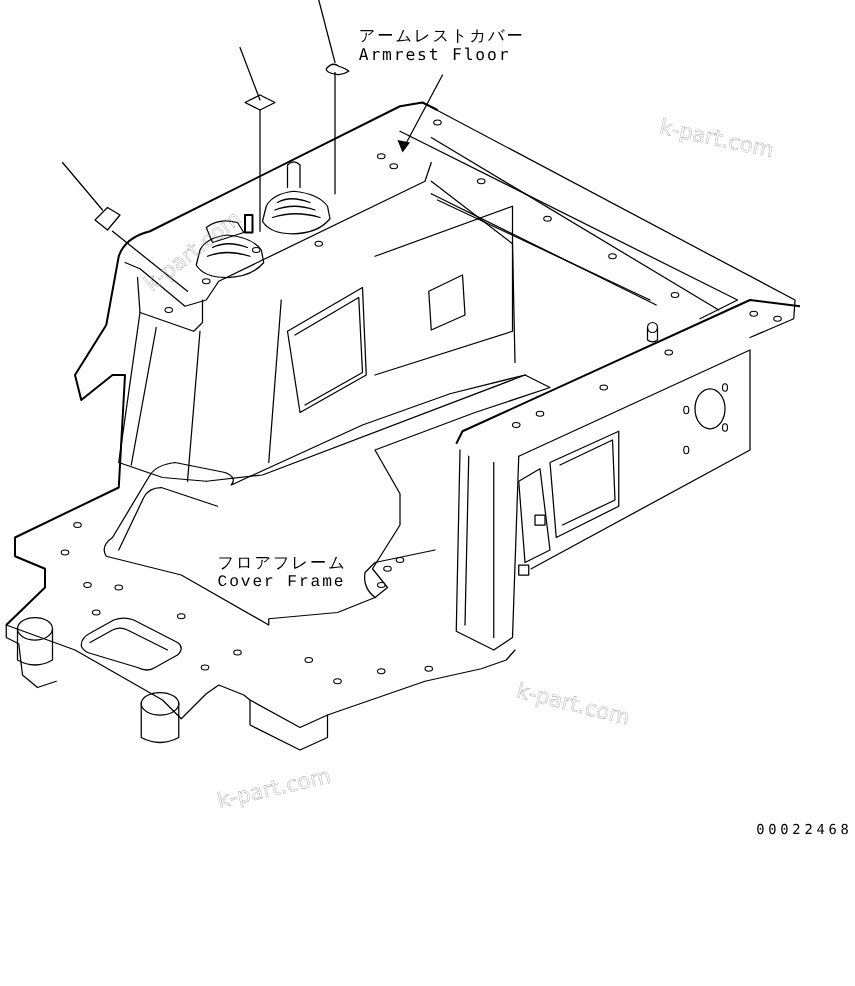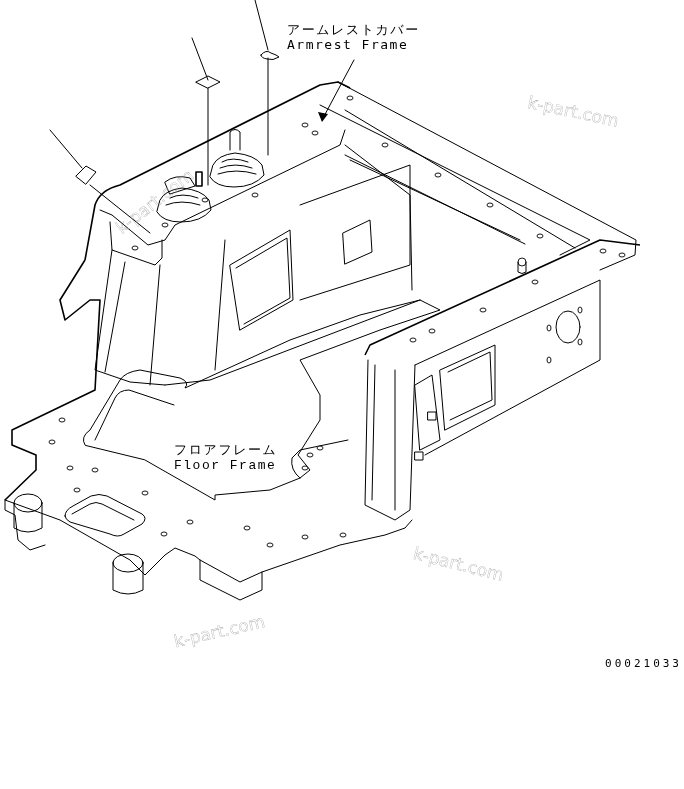--- a/index.html
+++ b/index.html
@@ -140,27 +140,27 @@
       <ellipse class="hole" cx="413" cy="340" rx="3" ry="2"></ellipse>
       <ellipse class="hole" cx="549" cy="328" rx="2" ry="3"></ellipse>
       <ellipse class="hole" cx="580" cy="310" rx="2" ry="3"></ellipse>
       <ellipse class="hole" cx="549" cy="360" rx="2" ry="3"></ellipse>
       <ellipse class="hole" cx="580" cy="342" rx="2" ry="3"></ellipse>
     </g>
   </svg>
 
   <div class="label" style="left:287px; top:22px;">
     <div>アームレストカバー</div>
-    <div>Armrest Frame</div>
+    <div>Armrest Floor</div>
   </div>
 
   <div class="label" style="left:174px; top:443px;font-family:Liberation Mono, monospace;">
     <div>フロアフレーム</div>
-    <div>Floor Frame</div>
+    <div>Cover Frame</div>
   </div>
 
   <div class="wm" style="left:530px; top:92px; transform: rotate(12deg);">k-part.com</div>
   <div class="wm" style="left:112px; top:222px; transform: rotate(-38deg);">k-part.com</div>
   <div class="wm" style="left:416px; top:543px; transform: rotate(14deg);">k-part.com</div>
   <div class="wm" style="left:172px; top:632px; transform: rotate(-13deg);">k-part.com</div>
 
-  <div class="code">00021033</div>
+  <div class="code">00022468</div>
 </div>
 
 </body></html>

